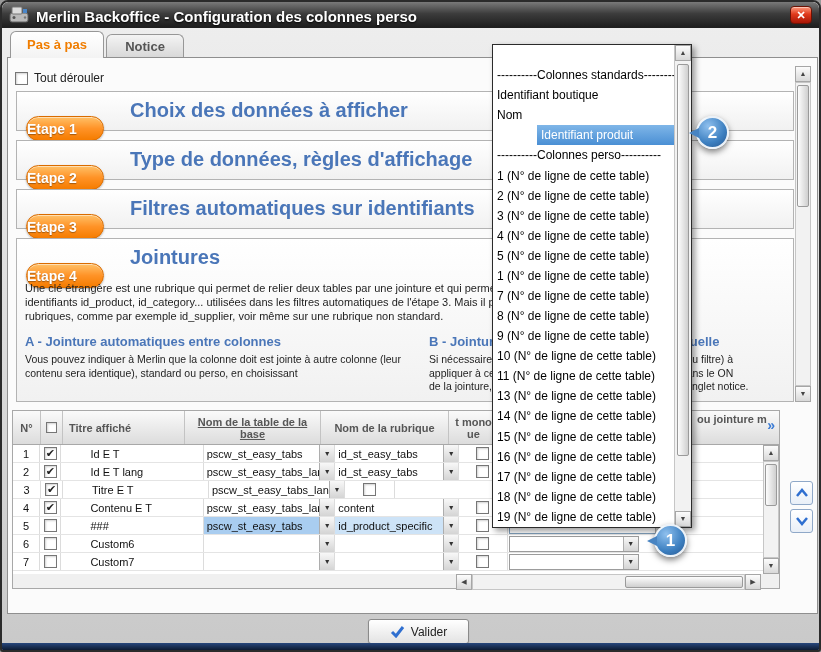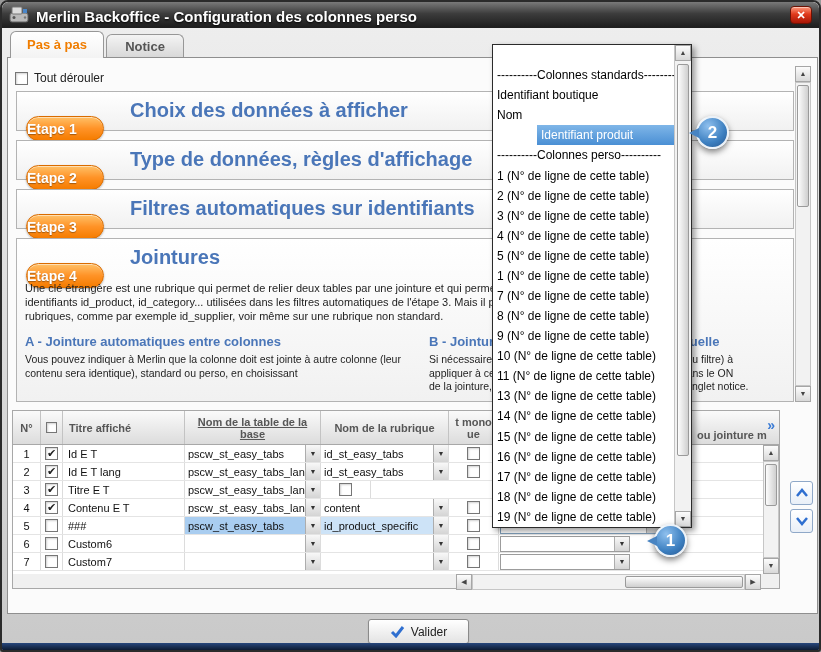--- a/index.html
+++ b/index.html
@@ -47,28 +47,28 @@
   .colbody-b div { white-space:nowrap; overflow:hidden; }
 
   
   .table-wrap { position:absolute; left:4px; top:352px; width:768px; height:179px; background:#f0f0f0; border:1px solid #a8a8a8; }
   .thead { position:absolute; left:0; top:0; width:766px; height:34px; display:flex;
     background:linear-gradient(#fafafa,#dcdcdc); border-bottom:1px solid #a8a8a8; font-size:11px; font-weight:bold; color:#565656; }
   .hc { border-right:1px solid #c3c3c3; display:flex; align-items:center; justify-content:center; flex-direction:column; text-align:center; line-height:12px; overflow:hidden; position:relative; cursor:pointer; }
   .hc-num{width:28px;} .hc-chk{width:22px;} .hc-title{width:122px; align-items:flex-start; padding-left:6px;}
   .hc-table{width:136px;text-decoration:underline;} .hc-field{width:128px;} .hc-mono{width:50px;}
   .hc-join{width:280px; border-right:none;}
-  .hc-join .join-label { position:absolute; left:198px; top:18px; white-space:nowrap; }
+  .hc-join .join-label { position:absolute; left:198px; top:2px; white-space:nowrap; }
   .sort-icon { position:absolute; right:4px; top:8px; color:#3a7bd5; font-size:14px; font-weight:bold; }
 
   .tbody { position:absolute; left:0; top:34px; width:750px; height:129px; background:#fff; overflow:hidden; }
   .trow { display:flex; height:18px; border-bottom:1px solid #e4e4e4; font-size:11px; color:#111; }
   .c { border-right:1px solid #dcdcdc; display:flex; align-items:center; overflow:hidden; }
   .c-num{width:28px; justify-content:center;} .c-chk{width:22px; justify-content:center;}
-  .c-title{width:122px; padding-left:5px;} .c-table{width:136px;} .c-field{width:128px;}
+  .c-title{width:122px; padding-left:5px;margin-left:24px;} .c-table{width:136px;} .c-field{width:128px;}
   .c-mono{width:50px; justify-content:center;} .c-join{width:264px; border-right:none;}
   .combo { position:relative; padding-left:3px; }
   .combo-text { white-space:nowrap; overflow:hidden; display:block; width:100%; padding-right:16px; }
   .combo-arrow { position:absolute; right:0; top:0; bottom:0; width:15px; background:linear-gradient(#f8f8f8,#d4d4d4);
     border-left:1px solid #adadad; font-size:7px; color:#333; display:flex; align-items:center; justify-content:center; cursor:pointer; }
   .sel1 { background:#a9cdf0; } .sel2 { background:#cde3f7; }
   .join-combo { position:relative; width:162px; height:16px; margin-left:1px; background:#fff; border:1px solid #7f9db9; }
   .join-combo.small { width:130px; border-color:#9c9c9c; }
 
   

